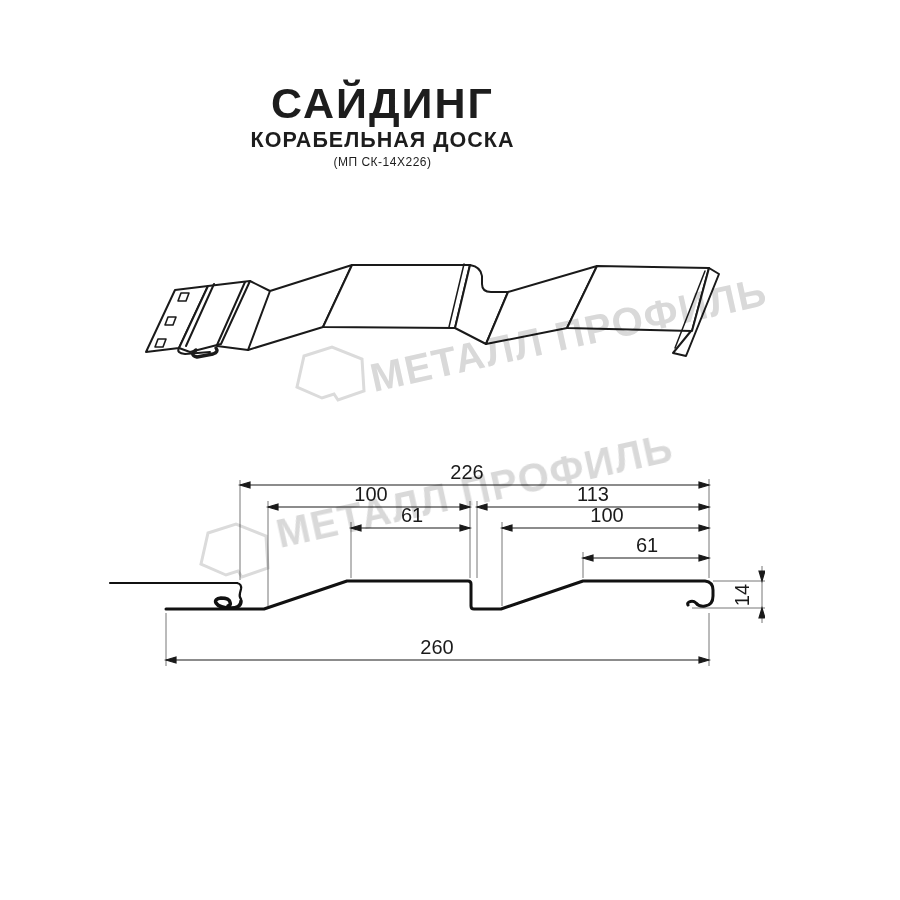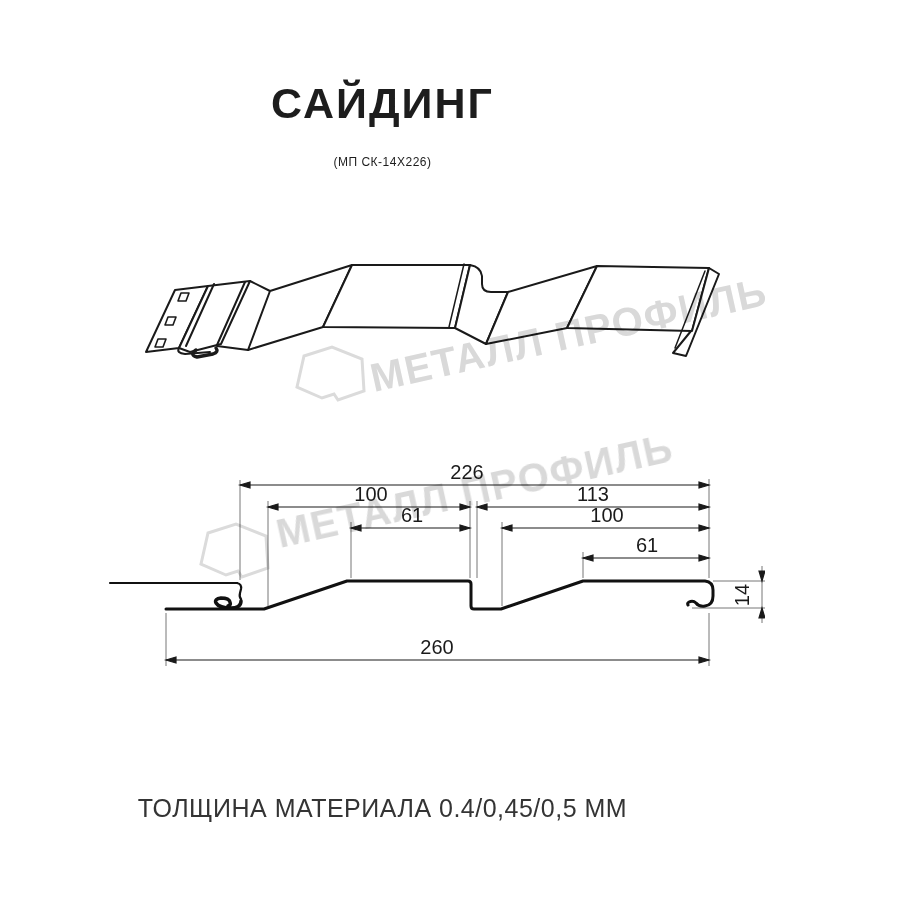--- a/index.html
+++ b/index.html
@@ -15,20 +15,21 @@
   .dimtxt{font-family:"Liberation Sans",sans-serif;font-size:20px;fill:#1a1a1a;}
   .wmtxt{font-family:"Liberation Sans",sans-serif;font-size:40px;font-weight:700;
          letter-spacing:1.5px;fill:#d9d9d9;}
 </style>
 </head>
 <body>
 
 <div class="page">
 
   <div class="txt title">САЙДИНГ</div>
+  <div class="txt subtitle">КОРАБЕЛЬНАЯ ДОСКА</div>
   <div class="txt model">(МП СК-14Х226)</div>
 
   <svg width="900" height="900" viewBox="0 0 900 900">
 
     <g stroke="#1a1a1a" stroke-width="2" fill="none" stroke-linejoin="round" stroke-linecap="round">
 
       <polygon points="146,352 175,290 208,286 179,348" fill="#fff"></polygon>
       <polygon points="178,301 181,293 189,293 186,301" fill="#fff" stroke-width="1.6"></polygon>
       <polygon points="165,325 168,317 176,317 173,325" fill="#fff" stroke-width="1.6"></polygon>
       <polygon points="155,347 158,339 166,339 163,347" fill="#fff" stroke-width="1.6"></polygon>
@@ -121,14 +122,13 @@
     <g class="wm">
       <path d="M297,387 L304,356 L332,347 L362,359 L364,391 L338,400 L334,394 L322,398 Z" stroke="#dbdbdb" stroke-width="3" fill="none"></path>
       <text class="wmtxt" x="374" y="392" transform="rotate(-12.5,374,392)">МЕТАЛЛ ПРОФИЛЬ</text>
     </g>
     <g class="wm">
       <path d="M201,564 L208,533 L236,524 L266,536 L268,568 L242,577 L238,571 L226,575 Z" stroke="#dbdbdb" stroke-width="3" fill="none"></path>
       <text class="wmtxt" x="280" y="548" transform="rotate(-12.5,280,548)">МЕТАЛЛ ПРОФИЛЬ</text>
     </g>
   </svg>
 
-  <div class="txt footer">ТОЛЩИНА МАТЕРИАЛА 0.4/0,45/0,5 ММ</div>
 </div>
 
 </body></html>

